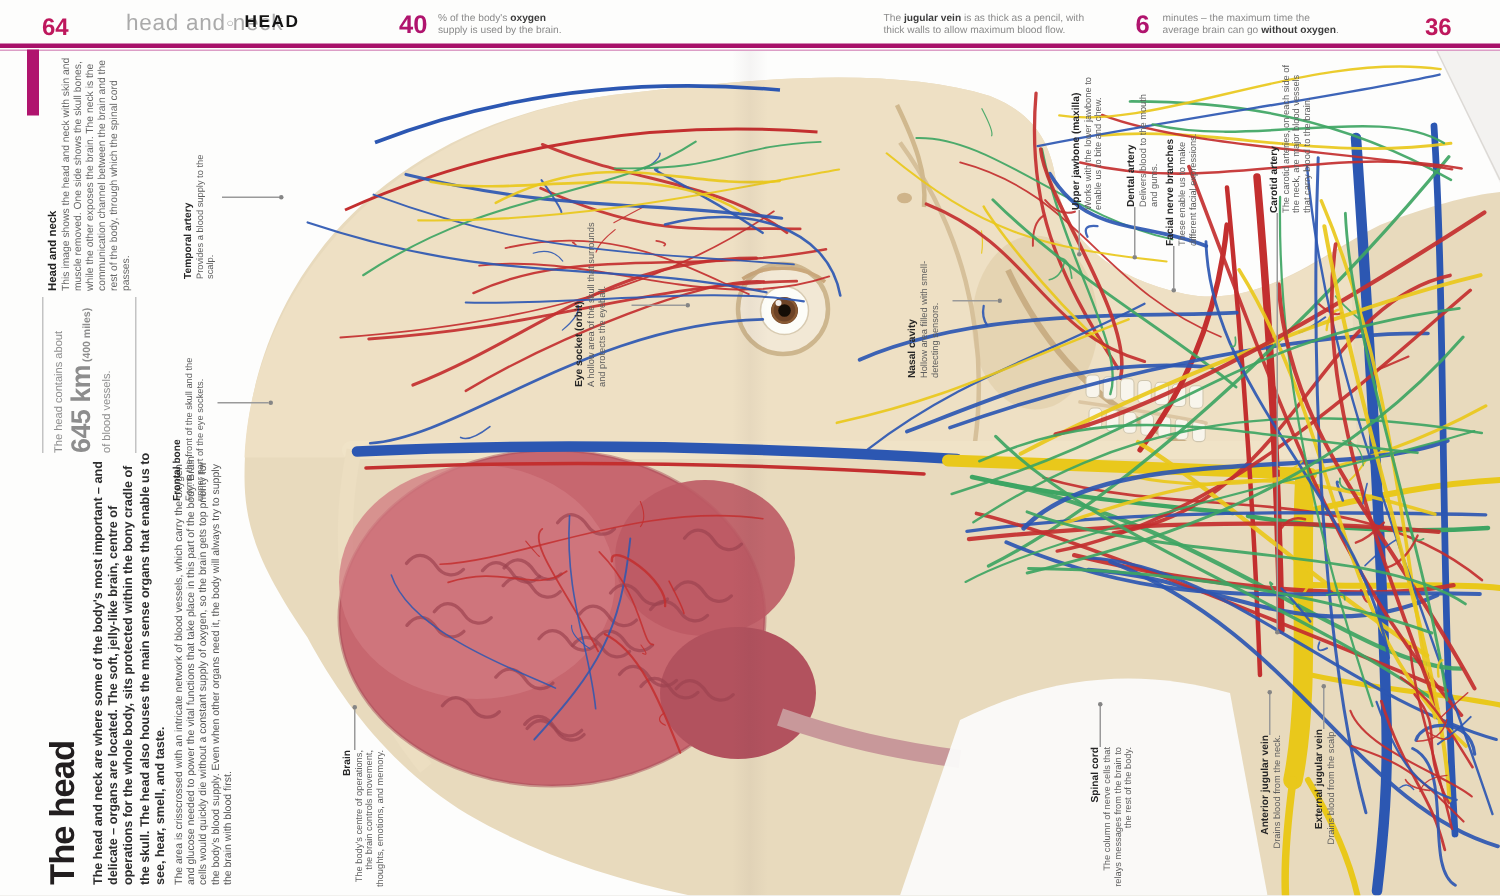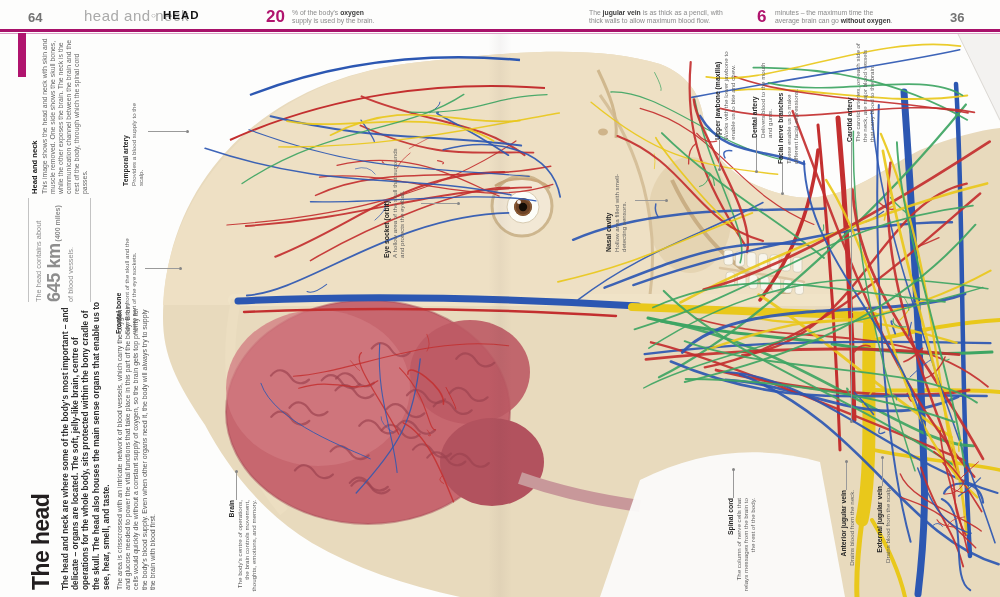--- a/index.html
+++ b/index.html
@@ -1,19 +1,19 @@
 <!DOCTYPE html>
 <html><head>
 <meta charset="utf-8">
 <style>
   html,body{margin:0;padding:0;background:#e9e7e4;}
   .page{position:relative;width:1000px;height:597px;background:#fdfdfc;overflow:hidden;
         font-family:"Liberation Sans",sans-serif;}
   
-  .hdr-num{position:absolute;top:10px;font-size:13px;font-weight:bold;color:#737373;}
+  .hdr-num{position:absolute;top:10px;font-size:16px;font-weight:bold;color:#be185d;}
   .hdr-section{position:absolute;left:84px;top:7px;font-size:15px;color:#aaa;letter-spacing:.5px;}
   .hdr-marker{position:absolute;left:151px;top:11px;font-size:8px;color:#999;}
   .hdr-chapter{position:absolute;left:163px;top:9px;font-size:11.5px;font-weight:bold;letter-spacing:1px;color:#141414;}
   .fact{position:absolute;font-size:6.8px;line-height:8.4px;color:#8a8a8a;}
   .fact b{color:#3c3c3c;}
   .fact-num{position:absolute;font-size:17px;font-weight:bold;color:#b0146e;}
   .top-rule{position:absolute;left:0;right:0;top:29px;height:3px;background:#a8116a;}
   .top-rule2{position:absolute;left:0;right:0;top:33px;height:1px;background:#dc9ec6;}
   .spine-shade{position:absolute;left:488px;top:34px;bottom:0;width:24px;
         background:linear-gradient(90deg,rgba(0,0,0,0),rgba(60,40,50,.045),rgba(0,0,0,0));pointer-events:none;}
@@ -303,21 +303,21 @@
 
     <path d="M958,34 L1000,34 L1000,122 Z" fill="#f3f2f0"></path>
     <path d="M958,34 L1000,120" stroke="#dcd9d5" stroke-width="1" fill="none"></path>
   </svg>
 
   <div class="hdr-num" style="left:28px;">64</div>
   <div class="hdr-section">head and neck</div>
   <div class="hdr-marker">○</div>
   <div class="hdr-chapter">HEAD</div>
 
-  <div class="fact-num" style="left:266px;top:7px;">20</div>
+  <div class="fact-num" style="left:266px;top:7px;">40</div>
   <div class="fact" style="left:292px;top:9px;">
     <div><span>% of the body's </span><b>oxygen</b></div>
     <div>supply is used by the brain.</div>
   </div>
 
   <div class="fact" style="left:589px;top:9px;">
     <div><span>The </span><b>jugular vein</b><span> is as thick as a pencil, with</span></div>
     <div>thick walls to allow maximum blood flow.</div>
   </div>
 

